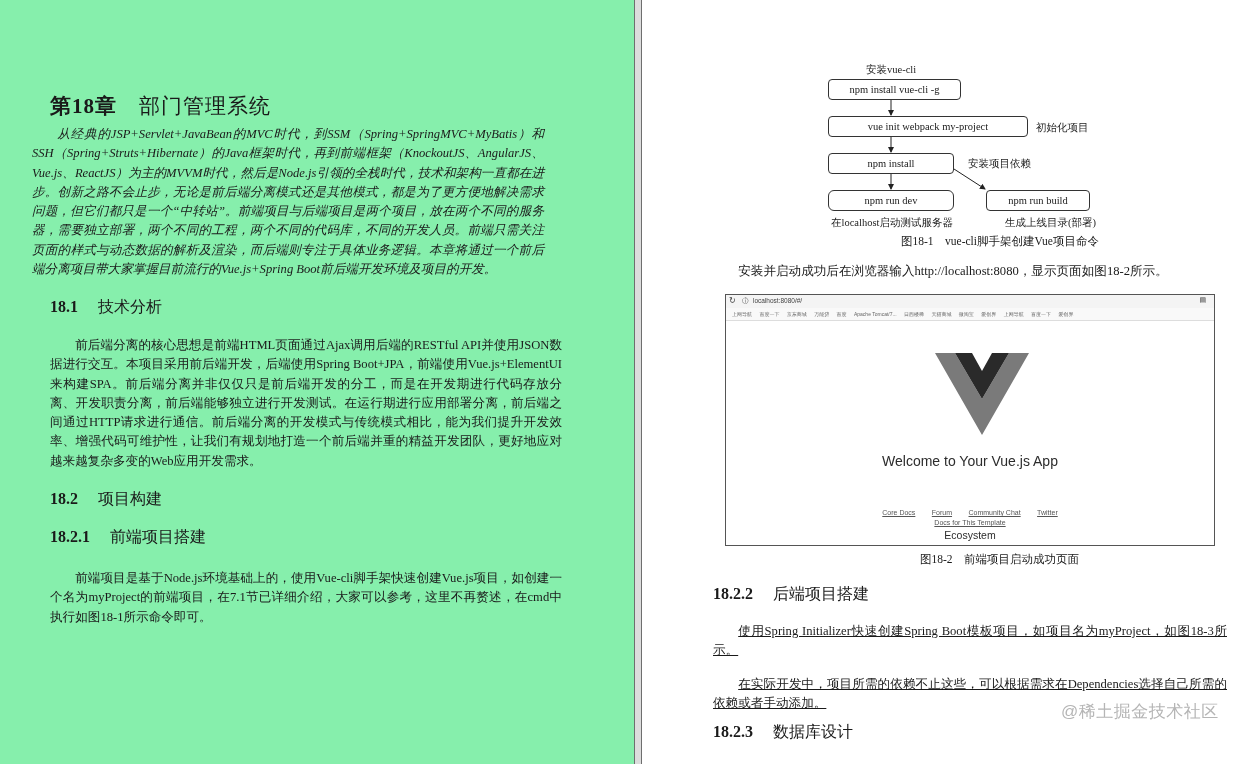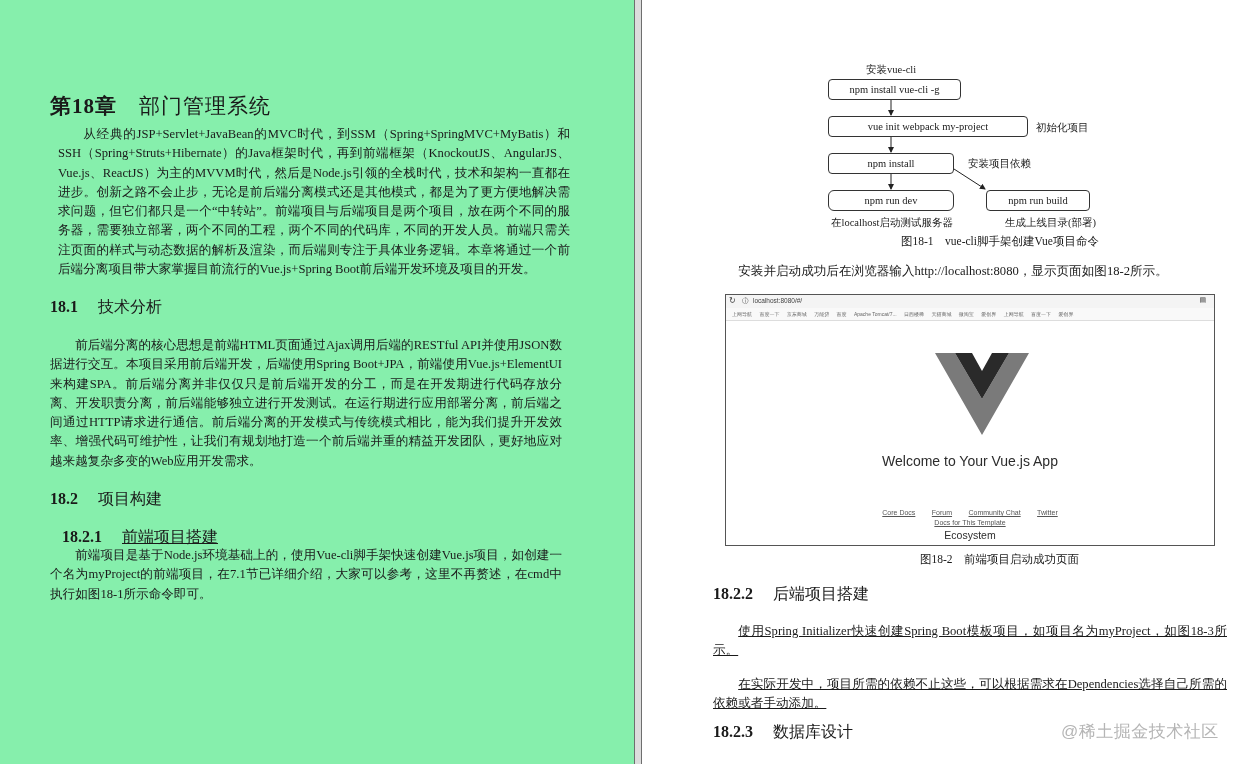--- a/index.html
+++ b/index.html
@@ -24,48 +24,48 @@
   .caption { position:absolute; font-size:11.5px; white-space:nowrap;padding-left:32px; }
   
   #browser { position:absolute; left:725px; top:294px; width:490px; height:252px; border:1px solid #555;
              box-sizing:border-box; background:#fff; overflow:hidden; font-family:"Liberation Sans","DejaVu Sans",sans-serif; }
   .addr { position:absolute; left:0; top:0; width:100%; height:13px; background:#f4f4f4; font-size:6.5px; color:#444; }
   .bookmarks { position:absolute; left:0; top:13px; width:100%; height:12px; background:#f9f9f9; border-bottom:1px solid #ddd;
                font-size:5px; color:#666; white-space:nowrap; overflow:hidden; }
   .bookmarks span { display:inline-block; margin-left:6px; line-height:12px; }
   .vue-welcome { position:absolute; left:0; width:100%; text-align:center; color:#2c2c2c; }
   .vue-links a { color:#555; text-decoration:underline; font-size:7px; margin:0 6px; }
-  .watermark { position:absolute; left:1061px; top:720px; font-family:"Liberation Sans","DejaVu Sans",sans-serif;
+  .watermark { position:absolute; left:1061px; top:700px; font-family:"Liberation Sans","DejaVu Sans",sans-serif;
                font-size:17px; color:#b5b5b5; white-space:nowrap; letter-spacing:0.5px; }
 </style>
 </head>
 <body>
 
 <div id="left-page" class="page">
   <div class="abs chapter-title">
     <b>第18章</b><span style="display:inline-block;width:22px"></span><span>部门管理系统</span>
   </div>
-  <div class="abs para" style="left:58px;top:125px;width:512px;">
+  <div class="abs para" style="left:32px;top:125px;width:512px;font-style:italic;">
     <p>从经典的JSP+Servlet+JavaBean的MVC时代，到SSM（Spring+SpringMVC+MyBatis）和SSH（Spring+Struts+Hibernate）的Java框架时代，再到前端框架（KnockoutJS、AngularJS、Vue.js、ReactJS）为主的MVVM时代，然后是Node.js引领的全栈时代，技术和架构一直都在进步。创新之路不会止步，无论是前后端分离模式还是其他模式，都是为了更方便地解决需求问题，但它们都只是一个“中转站”。前端项目与后端项目是两个项目，放在两个不同的服务器，需要独立部署，两个不同的工程，两个不同的代码库，不同的开发人员。前端只需关注页面的样式与动态数据的解析及渲染，而后端则专注于具体业务逻辑。本章将通过一个前后端分离项目带大家掌握目前流行的Vue.js+Spring Boot前后端开发环境及项目的开发。</p>
   </div>
 
   <div class="abs h2" style="left:50px;top:297px;">
     <b>18.1</b><span>技术分析</span>
   </div>
   <div class="abs para" style="left:50px;top:336px;width:512px;">
     <p>前后端分离的核心思想是前端HTML页面通过Ajax调用后端的RESTful API并使用JSON数据进行交互。本项目采用前后端开发，后端使用Spring Boot+JPA，前端使用Vue.js+ElementUI来构建SPA。前后端分离并非仅仅只是前后端开发的分工，而是在开发期进行代码存放分离、开发职责分离，前后端能够独立进行开发测试。在运行期进行应用部署分离，前后端之间通过HTTP请求进行通信。前后端分离的开发模式与传统模式相比，能为我们提升开发效率、增强代码可维护性，让我们有规划地打造一个前后端并重的精益开发团队，更好地应对越来越复杂多变的Web应用开发需求。</p>
   </div>
 
   <div class="abs h2" style="left:50px;top:489px;">
     <b>18.2</b><span>项目构建</span>
   </div>
-  <div class="abs h2 h3" style="left:62px;top:527px;text-decoration:underline;">
+  <div class="abs h2 h3" style="left:50px;top:527px;">
     <b style="width:60px">18.2.1</b><span>前端项目搭建</span>
   </div>
-  <div class="abs para" style="left:50px;top:546px;width:512px;">
+  <div class="abs para" style="left:50px;top:569px;width:512px;">
     <p>前端项目是基于Node.js环境基础上的，使用Vue-cli脚手架快速创建Vue.js项目，如创建一个名为myProject的前端项目，在7.1节已详细介绍，大家可以参考，这里不再赘述，在cmd中执行如图18-1所示命令即可。</p>
   </div>
 </div>
 
 <div id="gutter"></div>
 
 <div>
   <div class="dlabel" style="left:866px;top:63px;">安装vue-cli</div>
   <div class="box" style="left:828px;top:79px;width:133px;">npm install vue-cli -g</div>
   <div class="box" style="left:828px;top:116px;width:200px;">vue init webpack my-project</div>

